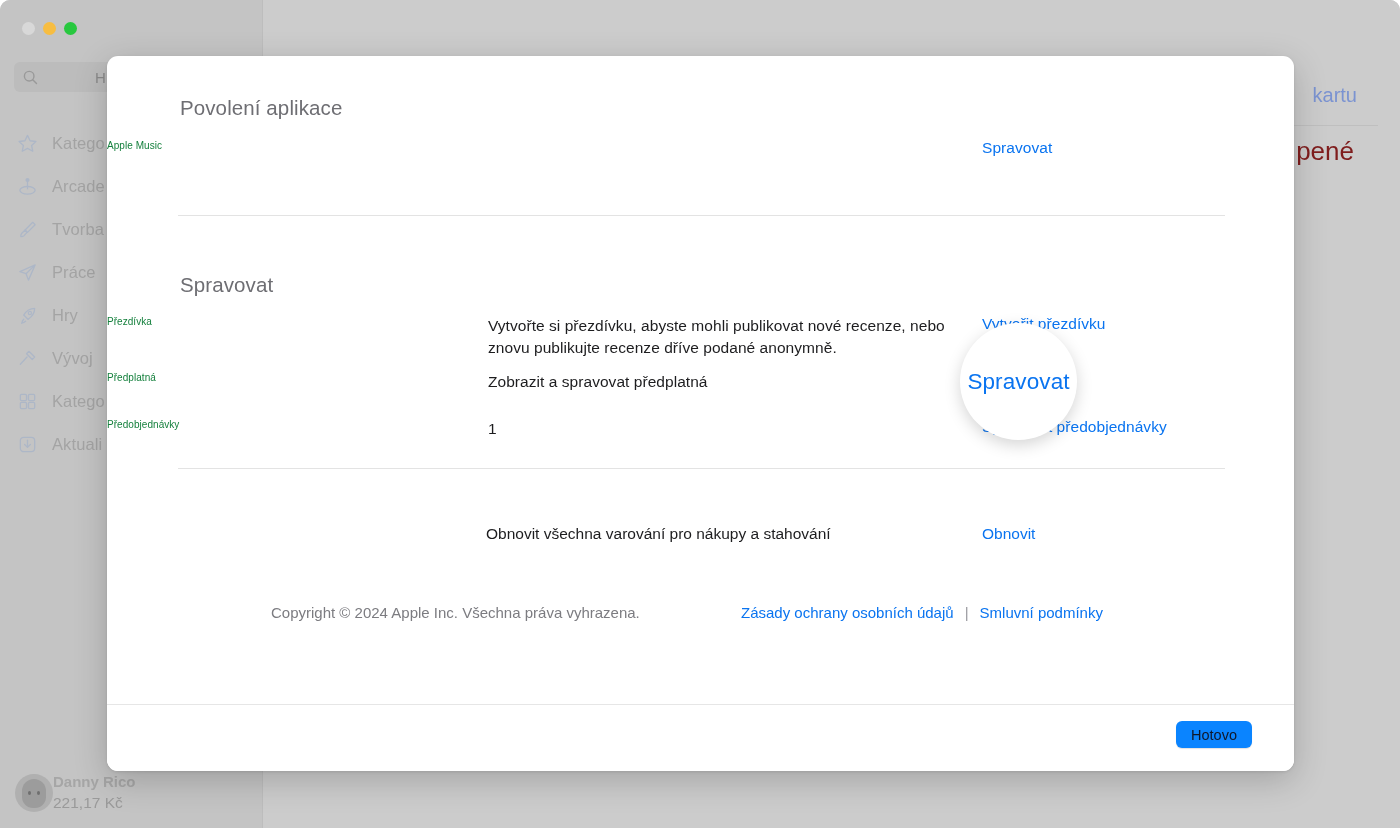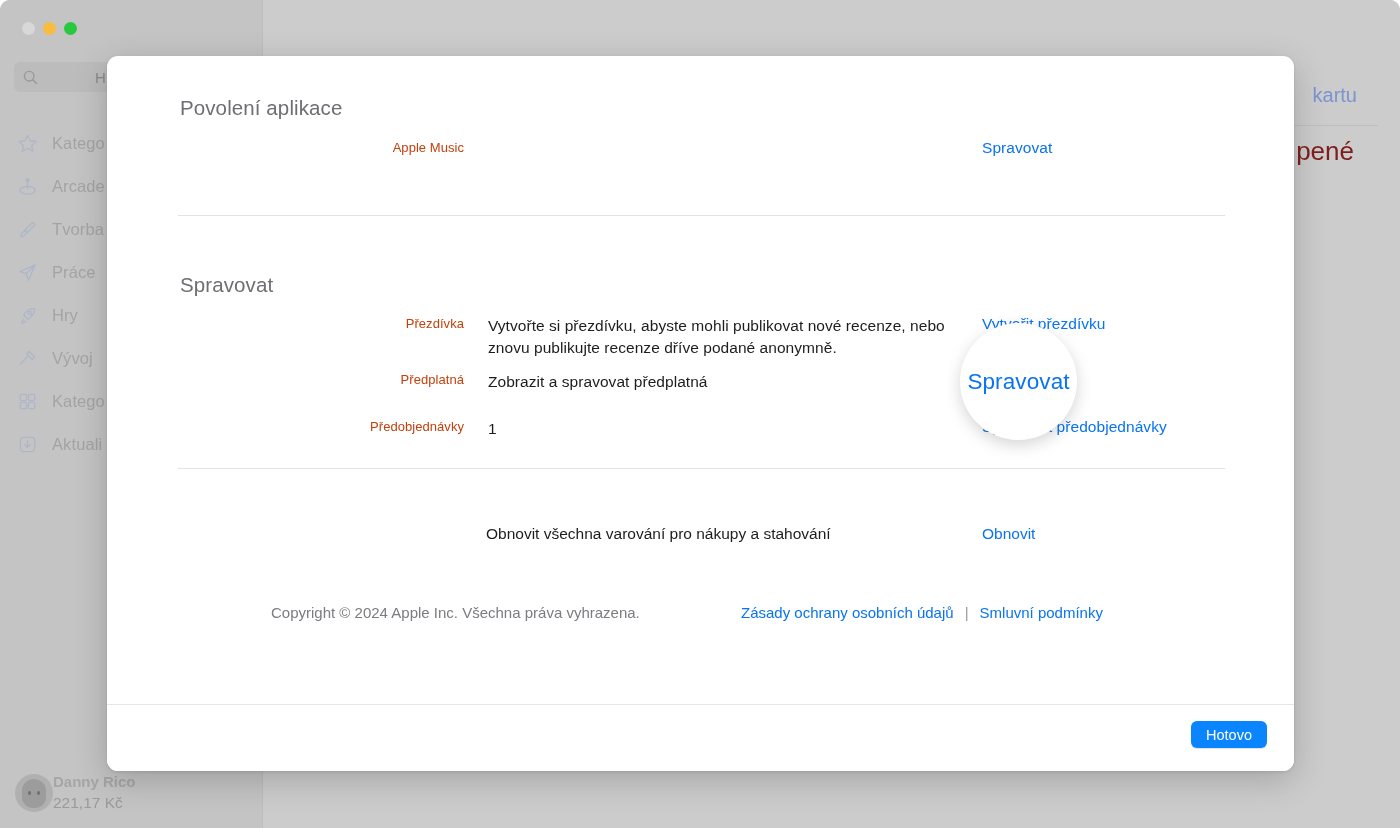--- a/index.html
+++ b/index.html
@@ -164,23 +164,22 @@
   #title-permissions { top: 40px; }
   #title-manage      { top: 217px; }
 
   .row {
     position: absolute;
     left: 0; right: 0;
     display: flex;
   }
   .row-label {
     width: 357px;
-    text-align: right;
-    font-size: 13px;
-    color: #c2410c;
+    font-size: 10px;
+    color: #15803d;
     padding-right: 0;
     flex: none;
     line-height: 1.45;
     letter-spacing: .05px;
   }
   .row-value {
     margin-left: 24px;
     font-size: 15.5px;
     color: #1d1d1f;
     line-height: 1.45;
@@ -253,25 +252,25 @@
   
   #modal-footer {
     position: absolute;
     left: 0; right: 0; bottom: 0;
     height: 67px;
     border-top: 1px solid #e6e6e6;
     background: #ffffff;
   }
   #done-button {
     position: absolute;
-    right: 27px; top: 16px;
+    right: 42px; top: 16px;
     height: 27px;
     padding: 0 15px;
     background: #0a84ff;
-    color: #ffffff;
+    color: #0f172a;
     border: none;
     border-radius: 6px;
     font-family: "Liberation Sans", sans-serif;
     font-size: 14.5px;
     cursor: pointer;
     display: flex; align-items: center;
     box-shadow: 0 1px 1px rgba(0,0,0,0.12);
   }
 
   

